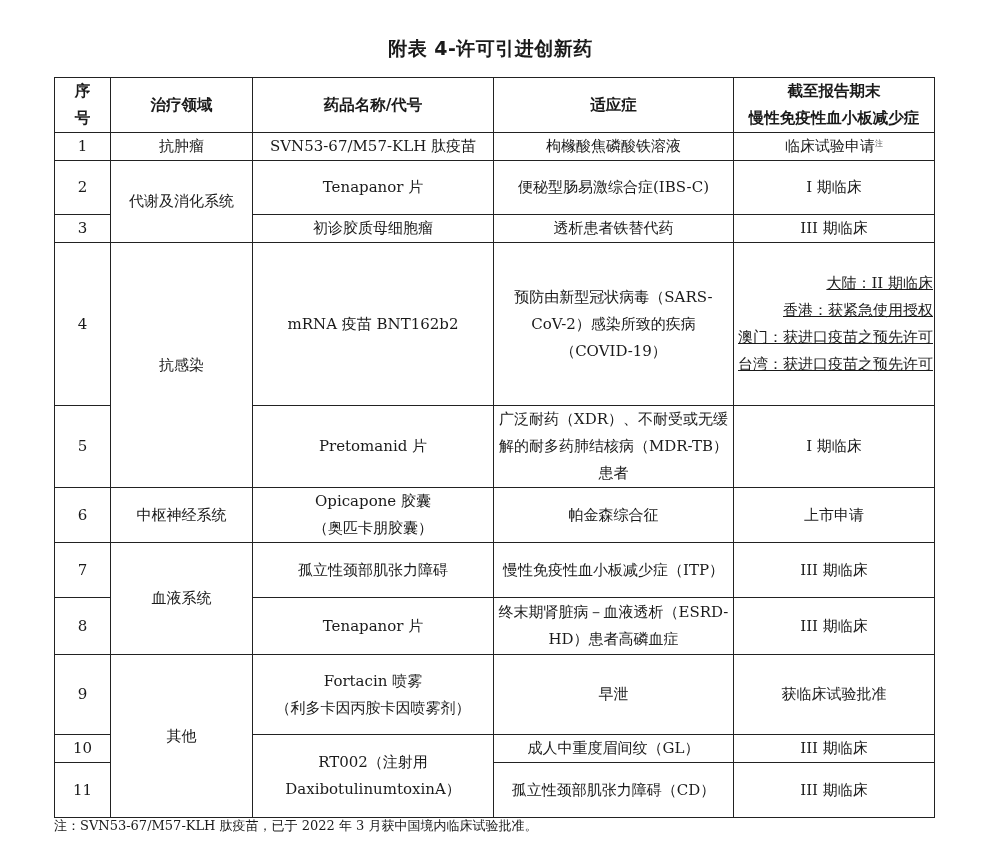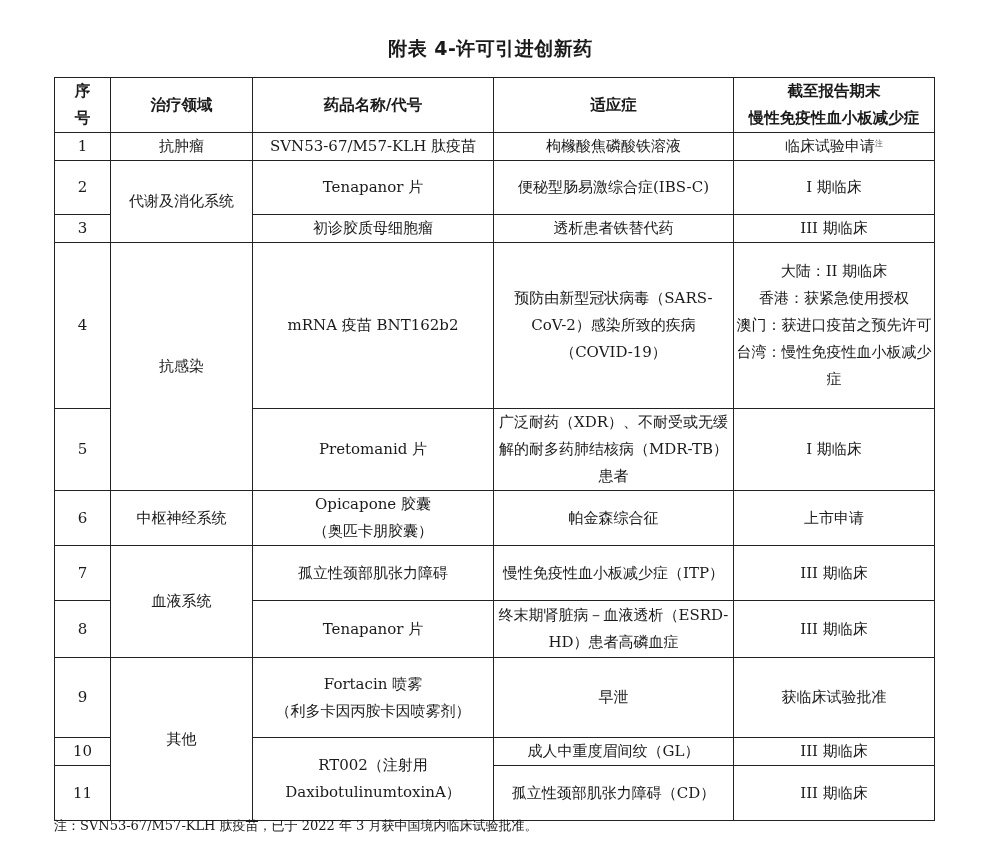--- a/index.html
+++ b/index.html
@@ -1,21 +1,21 @@
 <!DOCTYPE html>
 <html><head>
 <meta charset="utf-8">
 <style>
   html, body { margin:0; padding:0; background:#ffffff; }
   body { width:981px; height:854px; position:relative; font-family:"DejaVu Serif","Liberation Serif",serif; color:#1a1a1a; overflow:hidden; }
   .title { position:absolute; left:0; width:981px; top:36px; text-align:center; font-family:"DejaVu Sans","Liberation Sans",sans-serif; font-weight:bold; font-size:19px; letter-spacing:0.5px; }
   table { position:absolute; left:54px; top:77px; border-collapse:collapse; table-layout:fixed; }
   td, th { border:1.3px solid #222; text-align:center; vertical-align:middle; font-size:15px; line-height:27px; padding:0 4px; font-weight:normal; }
   th { font-family:"DejaVu Sans","Liberation Sans",sans-serif; font-weight:bold; font-size:15.5px; line-height:27px; }
-  td.left { text-align:center; padding:15px 1px; }
+  td.left { text-align:right; padding:15px 1px;text-decoration:underline; }
   sup { font-size:8px; vertical-align:top; position:relative; top:-3px; color:#555; }
   .note { position:absolute; left:54px; top:817px; font-size:13px; }
   .line { display:block; }
 </style>
 </head>
 <body>
 
 <div class="title">附表 4-许可引进创新药</div>
 
 <table>
@@ -64,21 +64,21 @@
     </tr>
     <tr style="height:163px">
       <td>4</td>
       <td rowspan="2">抗感染</td>
       <td>mRNA 疫苗 BNT162b2</td>
       <td>预防由新型冠状病毒（SARS-CoV-2）感染所致的疾病（COVID-19）</td>
       <td class="left">
         <span class="line">大陆：II 期临床</span>
         <span class="line">香港：获紧急使用授权</span>
         <span class="line">澳门：获进口疫苗之预先许可</span>
-        <span class="line">台湾：慢性免疫性血小板减少症</span>
+        <span class="line">台湾：获进口疫苗之预先许可</span>
       </td>
     </tr>
     <tr style="height:81px">
       <td>5</td>
       <td>Pretomanid 片</td>
       <td>广泛耐药（XDR）、不耐受或无缓解的耐多药肺结核病（MDR-TB）患者</td>
       <td>I 期临床</td>
     </tr>
     <tr style="height:54px">
       <td>6</td>

